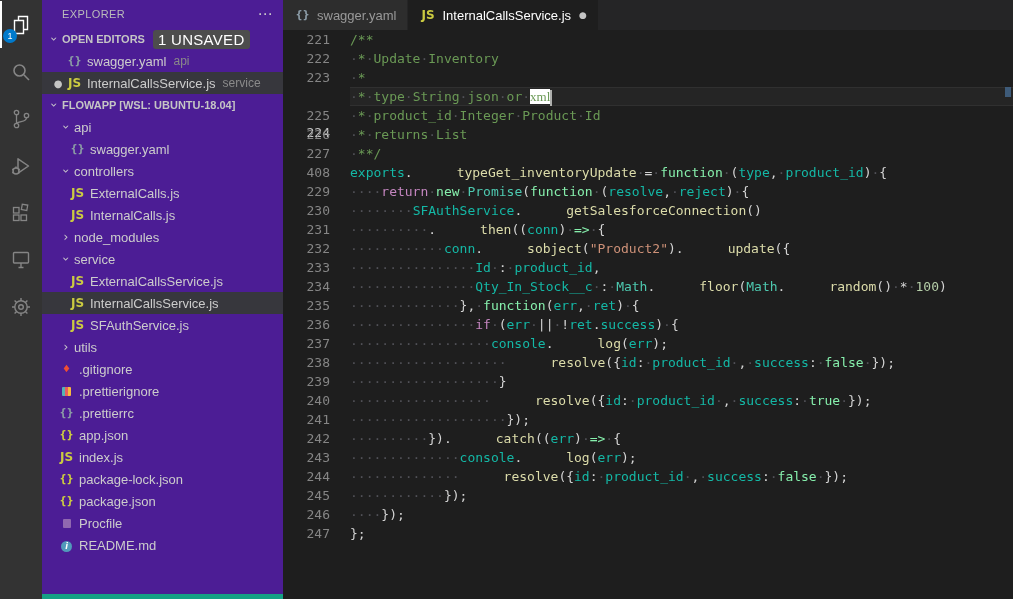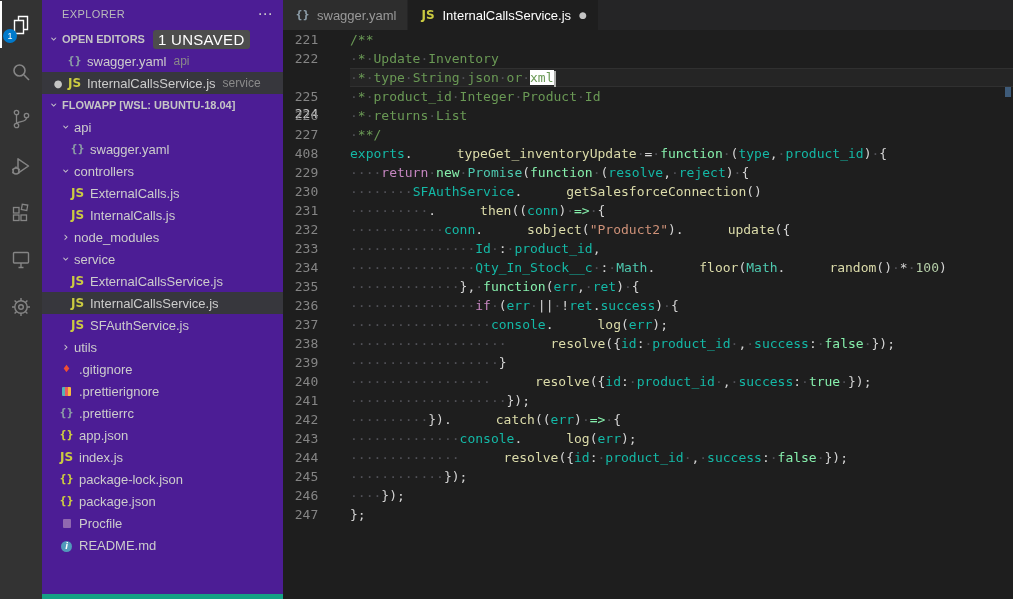--- a/index.html
+++ b/index.html
@@ -42,28 +42,28 @@
   
   .editor{flex:1;display:flex;flex-direction:column;background:#1e1e1e;position:relative;min-width:0;}
   .tabbar{height:30px;background:#252526;display:flex;flex:none;}
   .tab{display:flex;align-items:center;padding:0 11px;gap:6px;background:#2d2d2d;color:#999999;font-size:13px;cursor:pointer;border-right:1px solid #252526;white-space:nowrap;}
   .tab.active{background:#1e1e1e;color:#ffffff;}
   .tab .fi{margin-right:0;}
   .dot{color:#c4c4c4;font-size:9px;margin-left:2px;font-family:"DejaVu Sans",sans-serif;}
 
   .code{flex:1;overflow:hidden;font-family:"DejaVu Sans Mono",monospace;font-size:13px;line-height:19px;}
   .code-line{display:flex;height:19px;}
-  .ln{width:47px;flex:none;text-align:center;color:#858585;user-select:none;}
+  .ln{width:47px;flex:none;text-align:right;color:#858585;user-select:none;}
   .ln-pad{width:20px;flex:none;}
   .lc{flex:1;white-space:pre;color:#d4d4d4;}
   .code-line.current .lc{background:rgba(255,255,255,.035);box-shadow:inset 0 1px 0 #303030,inset 0 -1px 0 #303030;}
   .code-line.current .ln{color:#c6c6c6;margin-top:36px;}
   .tk.cm{color:#6a9955;} .tk.kw{color:#86efac;} .tk.ctl{color:#c586c0;} .tk.str{color:#ce9178;}
   .tk.num{color:#b5cea8;} .tk.fn{color:#dcdcaa;margin-left:44px;} .tk.var{color:#14b8a6;} .tk.cls{color:#4ec9b0;} .tk.pun{color:#d4d4d4;}
-  .tk.sel{background:#ffffff;}
+  .tk.sel{background:#ffffff;font-family:Liberation Serif, serif;}
   .ws{color:#515157;}
   .caret{display:inline-block;width:2px;height:16px;background:#aeafad;vertical-align:middle;}
   .overview{position:absolute;right:0;top:30px;bottom:0;width:10px;}
   .ov-mark{position:absolute;right:2px;top:57px;width:6px;height:10px;background:#3e5b79;}
 </style>
 </head>
 <body>
 
 <div class="window">
 
@@ -248,20 +248,25 @@
         <div class="code-line">
           <div class="ln">221</div>
           <div class="ln-pad"></div>
           <div class="lc"><span class="tk cm">/**</span></div>
         </div>
         <div class="code-line">
           <div class="ln">222</div>
           <div class="ln-pad"></div>
           <div class="lc"><span class="ws">·</span><span class="tk cm">*</span><span class="ws">·</span><span class="tk cm">Update</span><span class="ws">·</span><span class="tk cm">Inventory</span></div>
         </div>
+        <div class="code-line">
+          <div class="ln">223</div>
+          <div class="ln-pad"></div>
+          <div class="lc"><span class="ws">·</span><span class="tk cm">*</span></div>
+        </div>
         <div class="code-line current">
           <div class="ln">224</div>
           <div class="ln-pad"></div>
           <div class="lc"><span class="ws">·</span><span class="tk cm">*</span><span class="ws">·</span><span class="tk cm">type</span><span class="ws">·</span><span class="tk cm">String</span><span class="ws">·</span><span class="tk cm">json</span><span class="ws">·</span><span class="tk cm">or</span><span class="ws">·</span><span class="tk cm sel">xml</span><span class="caret"></span></div>
         </div>
         <div class="code-line">
           <div class="ln">225</div>
           <div class="ln-pad"></div>
           <div class="lc"><span class="ws">·</span><span class="tk cm">*</span><span class="ws">·</span><span class="tk cm">product_id</span><span class="ws">·</span><span class="tk cm">Integer</span><span class="ws">·</span><span class="tk cm">Product</span><span class="ws">·</span><span class="tk cm">Id</span></div>
         </div>

